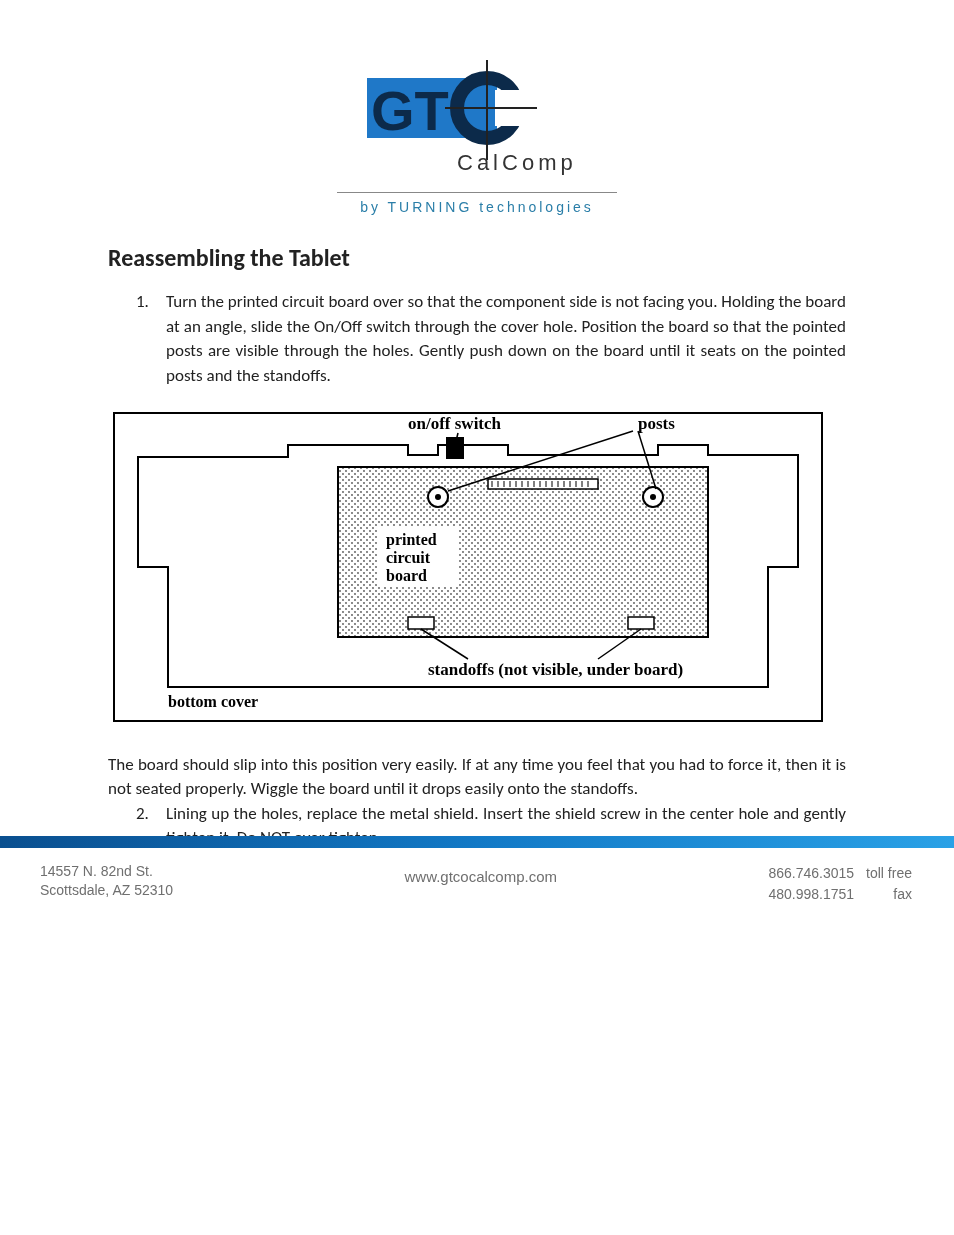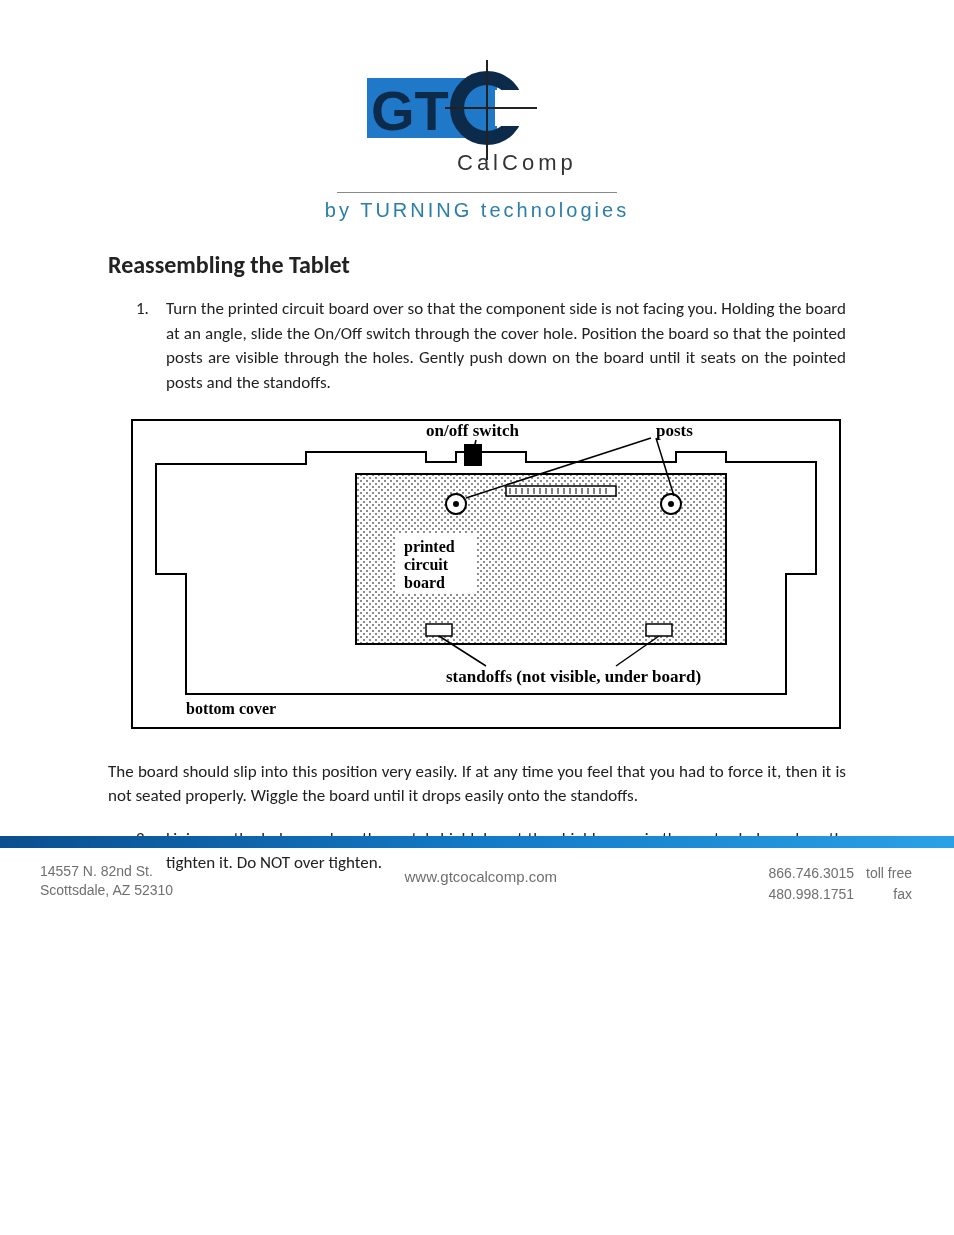--- a/index.html
+++ b/index.html
@@ -1,29 +1,29 @@
 <!DOCTYPE html>
 <html><head>
 <meta charset="utf-8">
 <style>
   * { box-sizing: border-box; margin: 0; padding: 0; }
   html, body { width: 954px; height: 1235px; background: #fff; font-family: Calibri, "Segoe UI", Arial, sans-serif; color: #222; }
   .page { position: relative; width: 954px; height: 934px; }
   .content { padding: 60px 108px 0 108px; }
   .logo-wrap { text-align: center; margin-bottom: 28px; }
   .logo-svg { display: inline-block; }
-  .logo-sub { font-size: 20px; letter-spacing: 3px; color: #2a7ea8; margin-top: 6px; font-family: Arial, sans-serif; }
+  .logo-sub { font-size: 14px; letter-spacing: 3px; color: #2a7ea8; margin-top: 6px; font-family: Arial, sans-serif; }
   .logo-line { width: 280px; height: 1px; background: #888; margin: 8px auto 6px auto; }
   h2.section-title { font-size: 24px; font-weight: bold; margin-bottom: 18px; }
   ol.steps { list-style: none; padding-left: 58px; }
   ol.steps li { position: relative; font-size: 17px; line-height: 1.45; margin-bottom: 18px; text-align: justify; }
   ol.steps li .num { position: absolute; left: -30px; top: 0; }
-  .diagram-wrap { margin: 18px 0 22px 0; text-align: right; }
+  .diagram-wrap { margin: 18px 0 22px 0; text-align: left; }
   .diagram-svg { width: 720px; height: 320px; }
-  p.body-para { font-size: 17px; line-height: 1.45; text-align: justify; margin-bottom: 18px; }
+  p.body-para { font-size: 17px; line-height: 1.45; text-align: justify; }
   .bold { font-weight: normal; }
   .footer { position: absolute; left: 0; bottom: 0; width: 100%; }
   .footer-bar { height: 12px; width: 100%; background: linear-gradient(to right, #0a4f8f 0%, #1279c6 50%, #2aa1e6 100%); }
   .footer-row { display: flex; justify-content: space-between; align-items: flex-start; padding: 14px 40px 28px 40px; font-family: Arial, sans-serif; color: #6f6f6f; font-size: 14px; border-radius: 13px; }
   .footer-left { line-height: 1.35; }
   .footer-center { font-size: 15px; padding-top: 6px; margin-left: 32px; }
   .footer-right { text-align: right; line-height: 1.35; }
   .footer-right table td { padding-left: 10px; }
 </style>
 </head>

